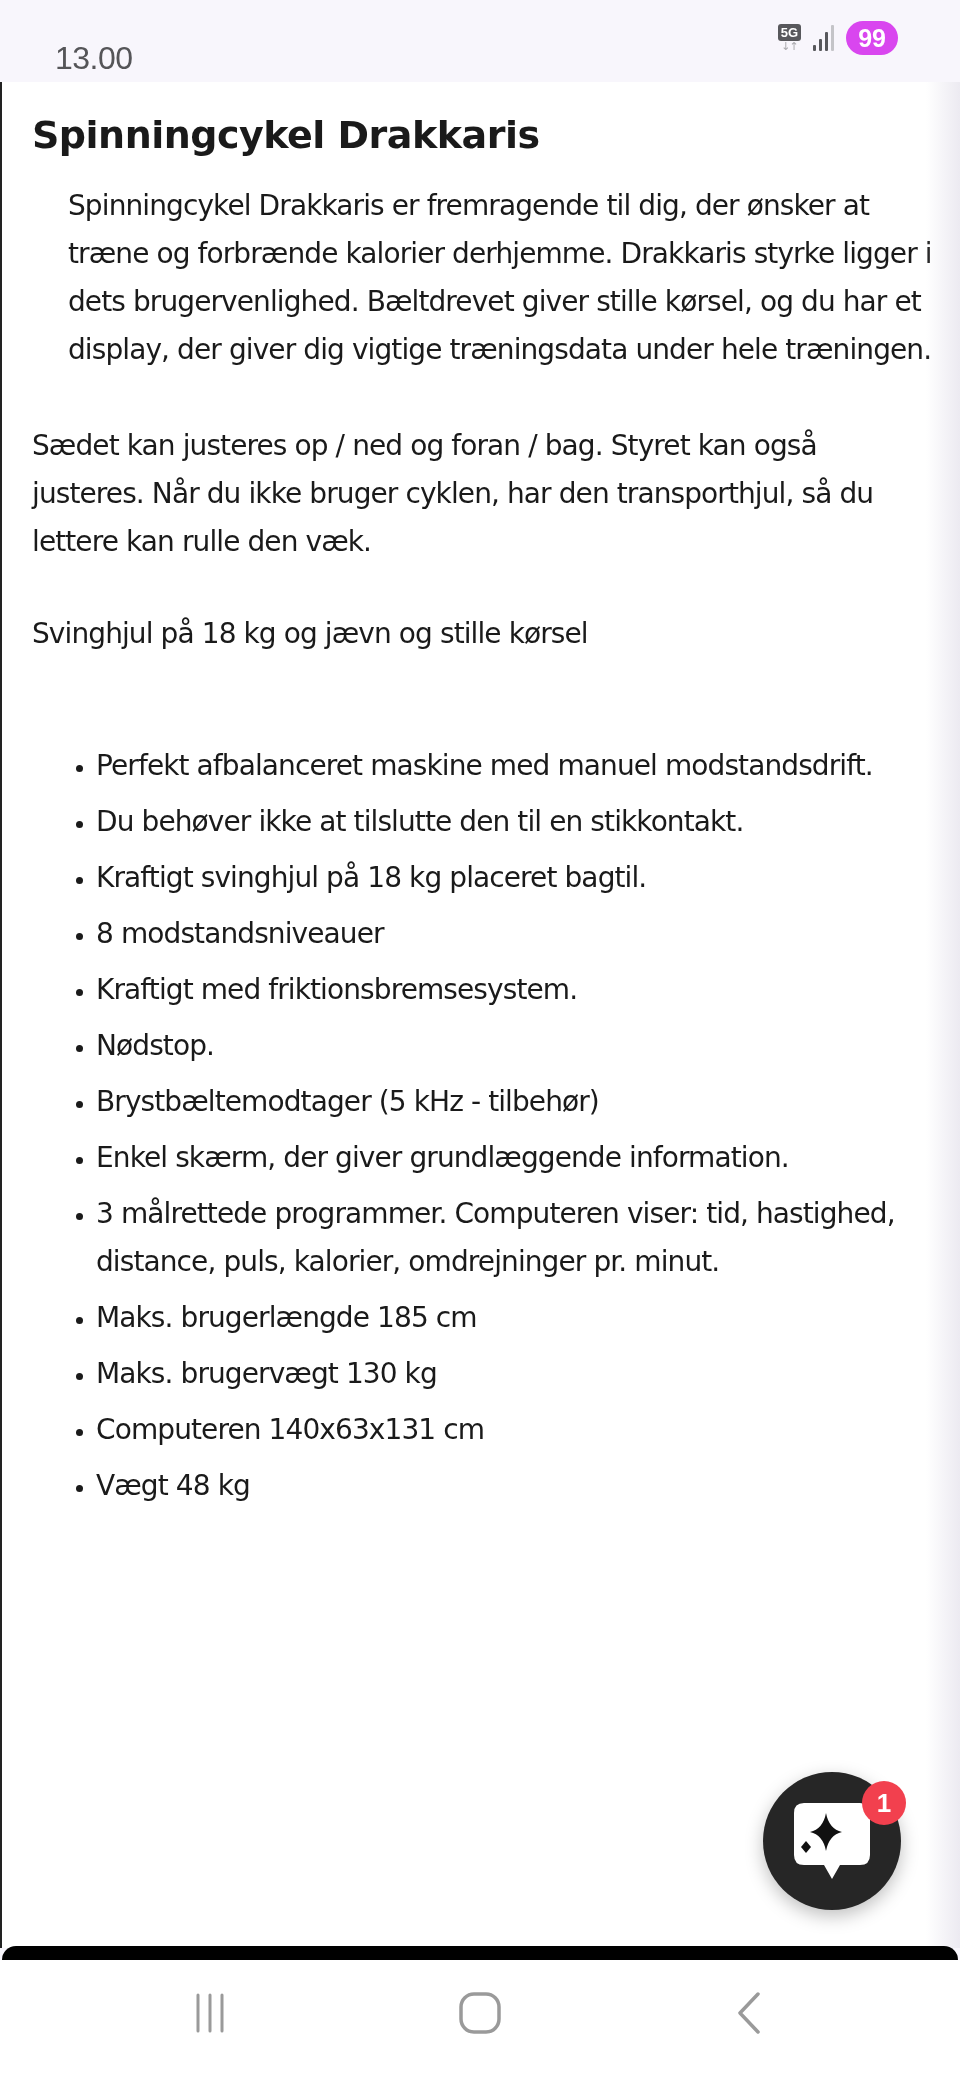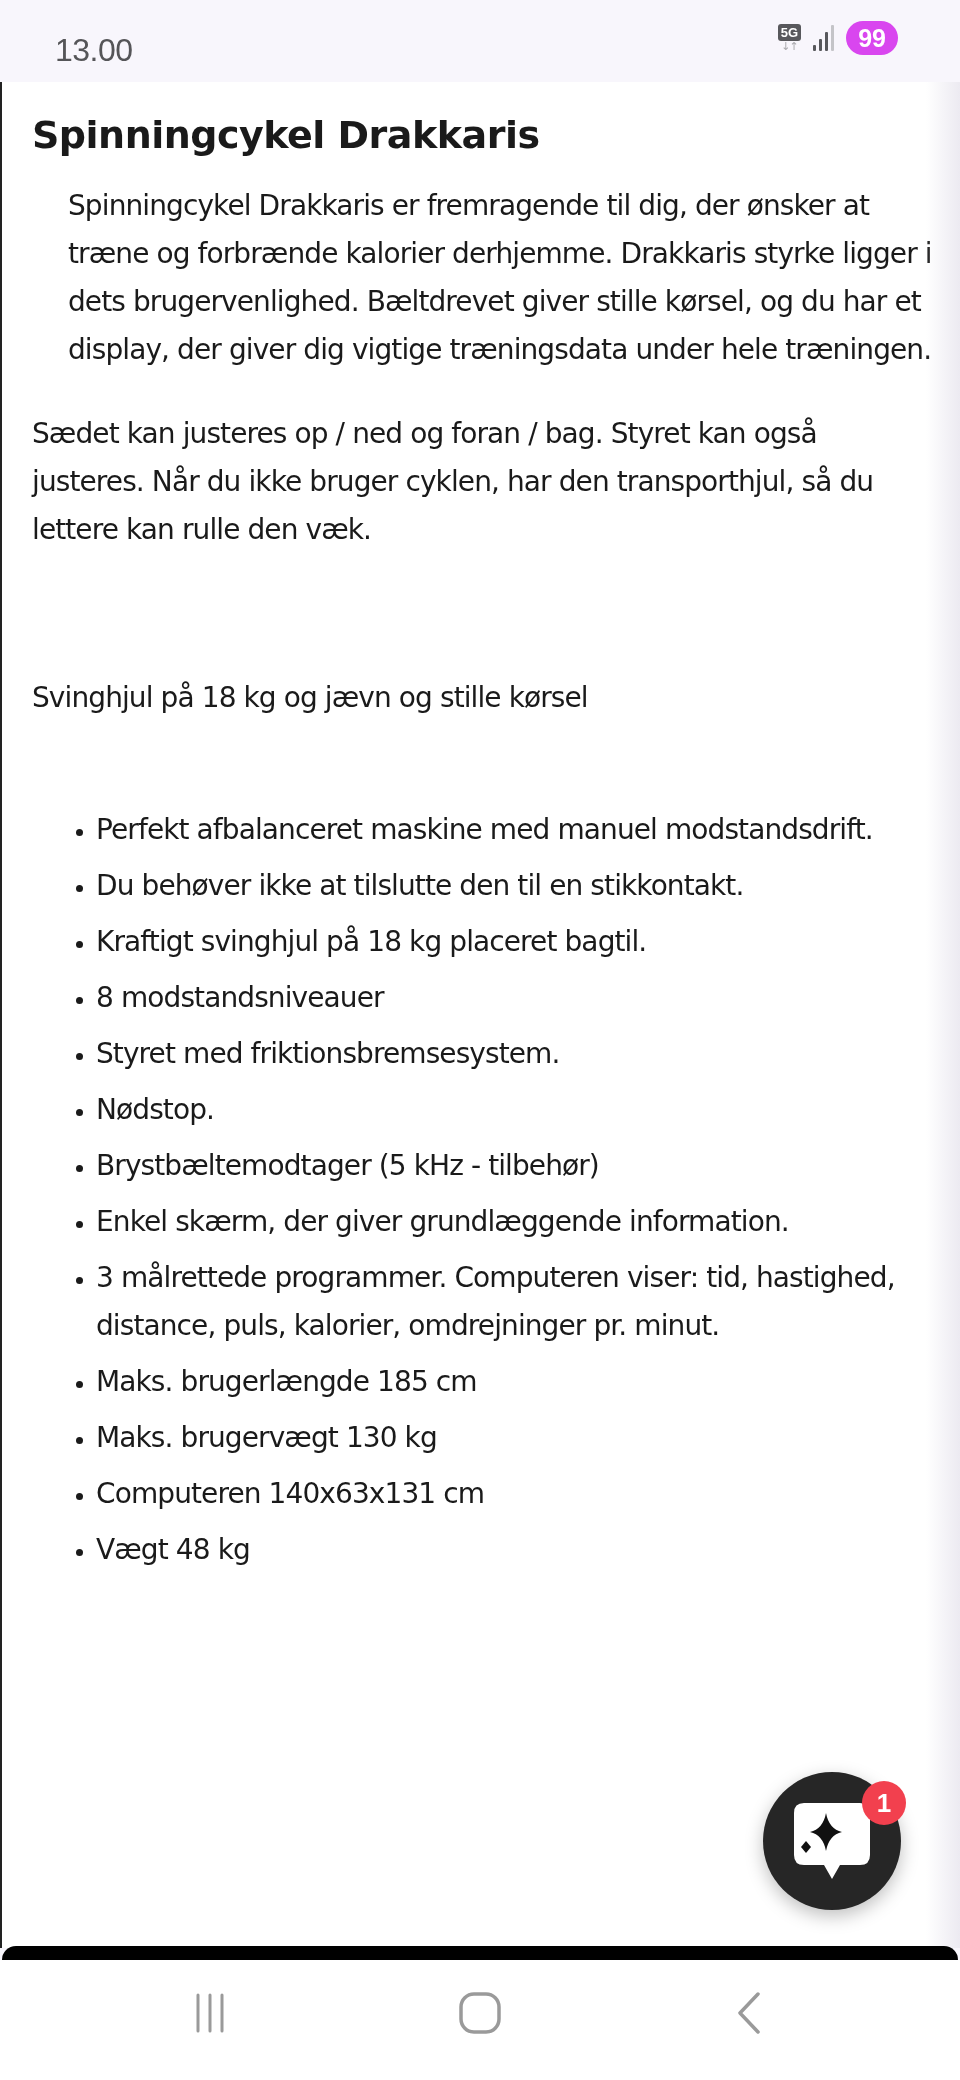--- a/index.html
+++ b/index.html
@@ -7,21 +7,21 @@
     width: 960px; height: 2080px; overflow: hidden; position: relative;
     background: #f8f6fc;
     font-family: "DejaVu Sans", sans-serif;
     color: #1a1a1a;
   }
   .status-bar {
     position: absolute; left: 0; top: 0; width: 960px; height: 82px;
     background: #f8f6fc;
   }
   .status-time {
-    position: absolute; left: 55px; top: 32px; font-size: 32px; color: #555558;
+    position: absolute; left: 55px; top: 40px; font-size: 32px; color: #555558;
     font-family: "Liberation Sans", sans-serif; letter-spacing: -0.5px;
   }
   .status-right { position: absolute; right: 62px; top: 21px; display: flex; align-items: center; gap: 12px; }
   .net-5g { display: flex; flex-direction: column; align-items: center; }
   .net-5g .tag {
     background: #58585c; color: #fff; font-size: 13px; font-weight: bold;
     font-family: "Liberation Sans", sans-serif; padding: 1px 3px; border-radius: 3px; line-height: 15px;
   }
   .net-5g .arrows { font-size: 11px; color: #a9a9ad; line-height: 12px; letter-spacing: -1px; }
   .signal { display: flex; align-items: flex-end; gap: 3px; height: 26px; }
@@ -44,22 +44,22 @@
   .content { position: absolute; left: 30px; top: 0; width: 900px; }
   h1 {
     margin: 28px 0 0 0; font-size: 38px; font-weight: bold; line-height: 50px;
     font-family: "DejaVu Sans", sans-serif; letter-spacing: -0.5px;
   }
   p {
     margin: 0; font-size: 28px; line-height: 48px; letter-spacing: -0.9px;
     font-family: "DejaVu Sans", sans-serif;
   }
   .p1 { margin-top: 22px; margin-left: 36px; }
-  .p2 { margin-top: 36px; }
-  .subheading { margin-top: 120px; }
+  .p2 { margin-top: 48px; }
+  .subheading { margin-top: 44px; }
   .p4 { margin-top: 48px; }
   ul { margin: 84px 0 0 0; padding-left: 64px; }
   li {
     font-size: 28px; line-height: 48px; letter-spacing: -0.9px; margin-bottom: 8px;
     font-family: "DejaVu Sans", sans-serif;
     margin-top: 7px;
   }
   li::marker { font-size: 22px; }
 
   .bottom-bar-edge {
@@ -110,21 +110,21 @@
   <div class="content">
     <h1>Spinningcykel Drakkaris</h1>
     <p class="p1">Spinningcykel Drakkaris er fremragende til dig, der ønsker at træne og forbrænde kalorier derhjemme. Drakkaris styrke ligger i dets brugervenlighed. Bæltdrevet giver stille kørsel, og du har et display, der giver dig vigtige træningsdata under hele træningen.</p>
     <p class="p2">Sædet kan justeres op / ned og foran / bag. Styret kan også justeres. Når du ikke bruger cyklen, har den transporthjul, så du lettere kan rulle den væk.</p>
     <p class="subheading">Svinghjul på 18 kg og jævn og stille kørsel</p>
     <ul>
       <li>Perfekt afbalanceret maskine med manuel modstandsdrift.</li>
       <li>Du behøver ikke at tilslutte den til en stikkontakt.</li>
       <li>Kraftigt svinghjul på 18 kg placeret bagtil.</li>
       <li>8 modstandsniveauer</li>
-      <li>Styret med friktionsbremsesystem.</li>
+      <li>Kraftigt med friktionsbremsesystem.</li>
       <li>Nødstop.</li>
       <li>Brystbæltemodtager (5 kHz - tilbehør)</li>
       <li>Enkel skærm, der giver grundlæggende information.</li>
       <li>3 målrettede programmer. Computeren viser: tid, hastighed, distance, puls, kalorier, omdrejninger pr. minut.</li>
       <li>Maks. brugerlængde 185 cm</li>
       <li>Maks. brugervægt 130 kg</li>
       <li>Computeren 140x63x131 cm</li>
       <li>Vægt 48 kg</li>
     </ul>
   </div>

